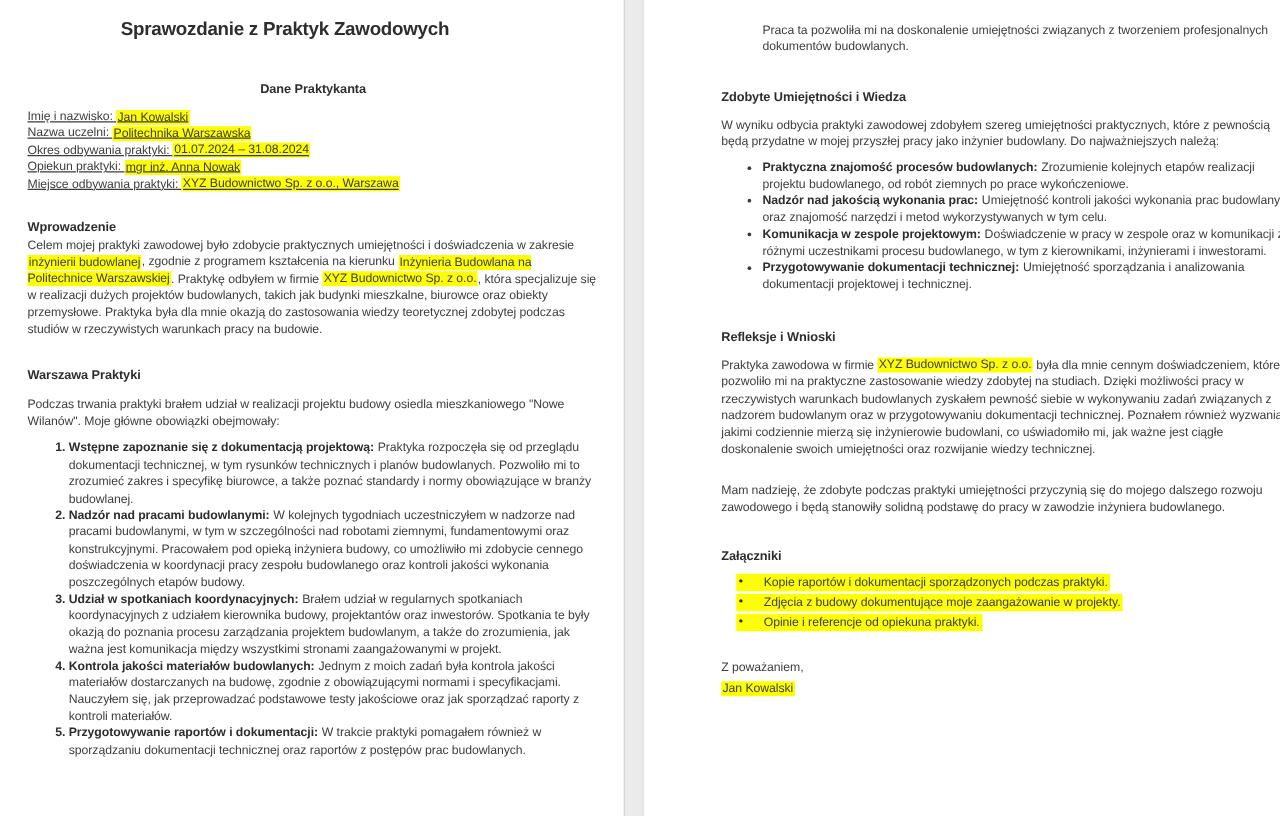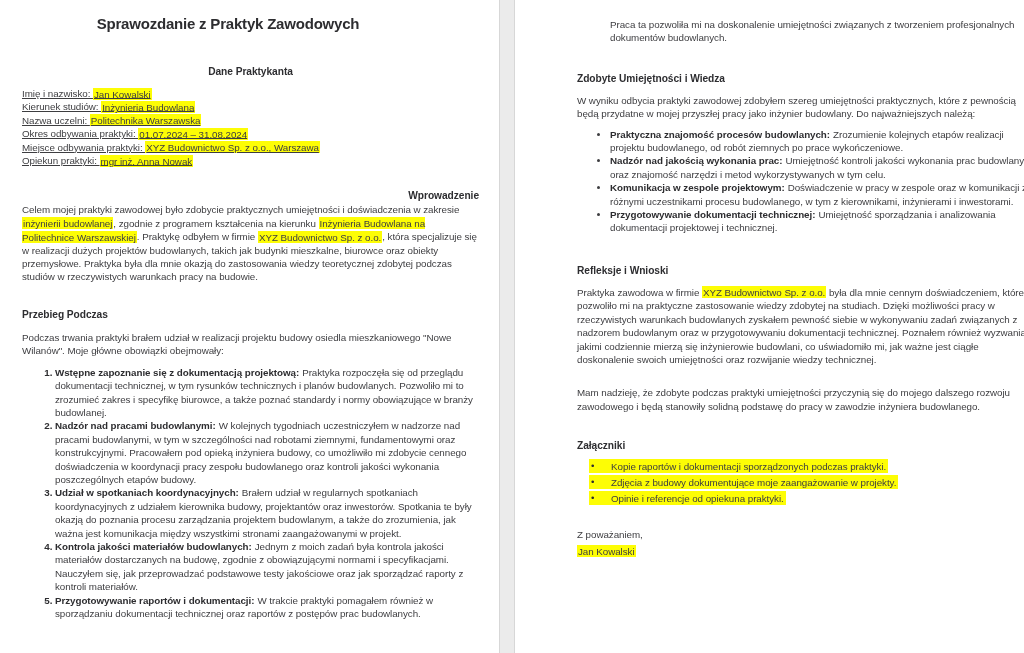--- a/index.html
+++ b/index.html
@@ -26,21 +26,21 @@
   }
   h2 { font-size:10.2px; line-height:13px; font-weight:bold; color:#2d2d30; }
   b { color:#2d2d30; }
   b.lead { margin-right:3px; }
   mark { background:#fdfd05; color:inherit; padding:0.5px 1px; }
 
   .info { margin-top:9px; }
   .info-line { line-height:13.4px;text-decoration:underline; }
 
   .h-dane   { margin-top:31px;text-align:center; }
-  .h-wprow  { margin-top:22px;text-align:right; }
+  .h-wprow  { margin-top:22px; }
   .p-intro  { margin-top:1px; }
   .h-przeb  { margin-top:24px; }
   .p-duties { margin-top:10px; }
   ol.duties { margin:8px 0 0; padding-left:33px; list-style:decimal; }
   ol.duties li::marker { font-weight:bold; color:#2d2d30; }
 
   .p-cont   { margin-top:18px; padding-left:33px; }
   .h-skills { margin-top:27px; }
   .p-skills { margin-top:9px; }
   ul.skills { margin:7px 0 0; padding-left:33px; list-style:disc; }
@@ -58,31 +58,30 @@
 </head>
 <body>
 
 <div class="page" id="page-left">
   <div class="content-l">
     <h1 class="doc-title">Sprawozdanie z Praktyk Zawodowych</h1>
 
     <h2 class="h-dane">Dane Praktykanta</h2>
     <div class="info">
       <div class="info-line"><span>Imię i nazwisko: </span><mark>Jan Kowalski</mark></div>
-      <div class="info-line"><span>Kierunek studiów: </span><mark>Inżynieria Budowlana</mark></div>
       <div class="info-line"><span>Nazwa uczelni: </span><mark>Politechnika Warszawska</mark></div>
       <div class="info-line"><span>Okres odbywania praktyki: </span><mark>01.07.2024 – 31.08.2024</mark></div>
+      <div class="info-line"><span>Opiekun praktyki: </span><mark>mgr inż. Anna Nowak</mark></div>
       <div class="info-line"><span>Miejsce odbywania praktyki: </span><mark>XYZ Budownictwo Sp. z o.o., Warszawa</mark></div>
-      <div class="info-line"><span>Opiekun praktyki: </span><mark>mgr inż. Anna Nowak</mark></div>
     </div>
 
     <h2 class="h-wprow">Wprowadzenie</h2>
     <p class="p-intro">Celem mojej praktyki zawodowej było zdobycie praktycznych umiejętności i doświadczenia w zakresie <mark>inżynierii budowlanej</mark>, zgodnie z programem kształcenia na kierunku <mark>Inżynieria Budowlana na Politechnice Warszawskiej</mark>. Praktykę odbyłem w firmie <mark>XYZ Budownictwo Sp. z o.o.</mark>, która specjalizuje się w realizacji dużych projektów budowlanych, takich jak budynki mieszkalne, biurowce oraz obiekty przemysłowe. Praktyka była dla mnie okazją do zastosowania wiedzy teoretycznej zdobytej podczas studiów w rzeczywistych warunkach pracy na budowie.</p>
 
-    <h2 class="h-przeb">Przebieg Podczas</h2>
+    <h2 class="h-przeb">Warszawa Praktyki</h2>
     <p class="p-duties">Podczas trwania praktyki brałem udział w realizacji projektu budowy osiedla mieszkaniowego "Nowe Wilanów". Moje główne obowiązki obejmowały:</p>
     <ol class="duties">
       <li><b class="lead">Wstępne zapoznanie się z dokumentacją projektową:</b><span>Praktyka rozpoczęła się od przeglądu dokumentacji technicznej, w tym rysunków technicznych i planów budowlanych. Pozwoliło mi to zrozumieć zakres i specyfikę biurowce, a także poznać standardy i normy obowiązujące w branży budowlanej.</span></li>
       <li><b class="lead">Nadzór nad pracami budowlanymi:</b><span>W kolejnych tygodniach uczestniczyłem w nadzorze nad pracami budowlanymi, w tym w szczególności nad robotami ziemnymi, fundamentowymi oraz konstrukcyjnymi. Pracowałem pod opieką inżyniera budowy, co umożliwiło mi zdobycie cennego doświadczenia w koordynacji pracy zespołu budowlanego oraz kontroli jakości wykonania poszczególnych etapów budowy.</span></li>
       <li><b class="lead">Udział w spotkaniach koordynacyjnych:</b><span>Brałem udział w regularnych spotkaniach koordynacyjnych z udziałem kierownika budowy, projektantów oraz inwestorów. Spotkania te były okazją do poznania procesu zarządzania projektem budowlanym, a także do zrozumienia, jak ważna jest komunikacja między wszystkimi stronami zaangażowanymi w projekt.</span></li>
       <li><b class="lead">Kontrola jakości materiałów budowlanych:</b><span>Jednym z moich zadań była kontrola jakości materiałów dostarczanych na budowę, zgodnie z obowiązującymi normami i specyfikacjami. Nauczyłem się, jak przeprowadzać podstawowe testy jakościowe oraz jak sporządzać raporty z kontroli materiałów.</span></li>
       <li><b class="lead">Przygotowywanie raportów i dokumentacji:</b><span>W trakcie praktyki pomagałem również w sporządzaniu dokumentacji technicznej oraz raportów z postępów prac budowlanych.</span></li>
     </ol>
   </div>
 </div>

